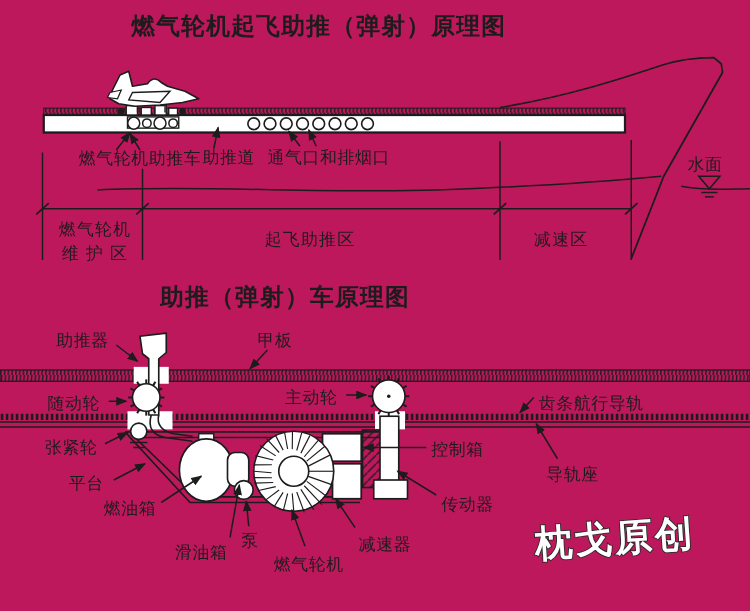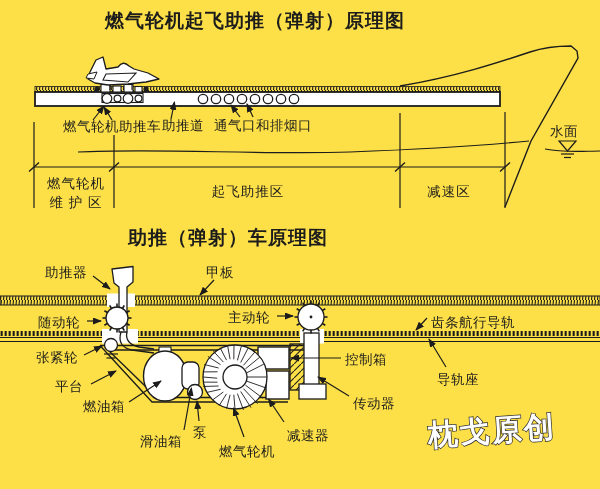--- a/index.html
+++ b/index.html
@@ -1,16 +1,16 @@
 <!DOCTYPE html>
 <html><head>
 <meta charset="utf-8">
 <style>
   html,body{margin:0;padding:0;background:#fff;}
-  .canvas{position:relative;width:600px;height:489px;background:#fde047;overflow:hidden;}
+  .canvas{position:relative;width:600px;height:489px;background:#be185d;overflow:hidden;}
   svg{display:block;}
   text{font-family:"Liberation Sans","DejaVu Sans",sans-serif;fill:#1c1c1c;}
   .title{font-size:19px;font-weight:bold;letter-spacing:1px;}
   .lbl{font-size:13.5px;letter-spacing:0.5px;}
   .lbl-mid{font-size:13.5px;letter-spacing:1px;text-anchor:middle;}
   .watermark{font-size:30px;font-weight:bold;fill:#ffffff;stroke:#2a2a2a;stroke-width:1.4px;paint-order:stroke;letter-spacing:2px;text-anchor:middle;}
   .ln{stroke:#1c1c1c;fill:none;}
   .shape{stroke:#1c1c1c;fill:#ffffff;}
 </style>
 </head>

